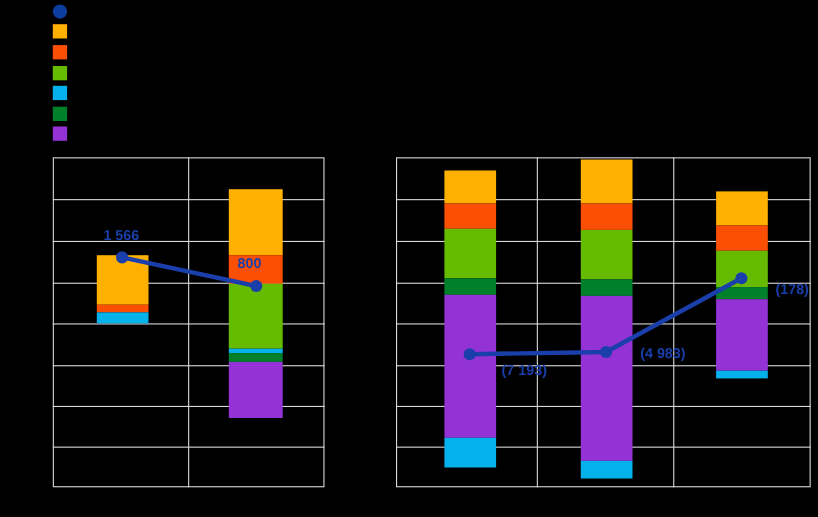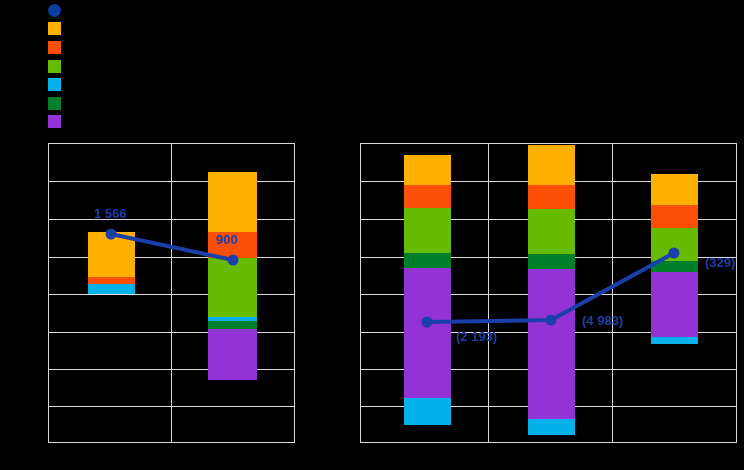--- a/index.html
+++ b/index.html
@@ -97,21 +97,21 @@
         <div class="seg" style="top:157px;height:51px;background:#9333d6;"></div>
       </div>
 
       <svg class="lineline" width="247" height="300" viewBox="0 0 247 300">
         <polyline points="63,91 185,117" fill="none" stroke="#1a3faa" stroke-width="4" stroke-linecap="round" stroke-linejoin="round"></polyline>
       </svg>
       <div class="dot" style="left:63px;top:91px;"></div>
       <div class="dot" style="left:185px;top:117px;"></div>
 
       <div class="vlabel" style="left:46px;top:63px;text-align:center;">1 566</div>
-      <div class="vlabel" style="left:168px;top:89px;">900</div>
+      <div class="vlabel" style="left:168px;top:89px;">800</div>
     </div>
   </div>
 
   <div class="panel" style="left:360px;top:143px;width:377px;height:300px;">
 
     <div class="grid">
       <div class="gborder"></div>
       <div class="gline-h" style="top:38px;"></div>
       <div class="gline-h" style="top:76px;"></div>
       <div class="gline-h" style="top:114px;"></div>
@@ -152,19 +152,19 @@
         <div class="seg" style="top:163px;height:7px;background:#04b1ea;"></div>
       </div>
 
       <svg class="lineline" width="377" height="300" viewBox="0 0 377 300">
         <polyline points="67,179 191,177 314,110" fill="none" stroke="#1a3faa" stroke-width="4" stroke-linecap="round" stroke-linejoin="round"></polyline>
       </svg>
       <div class="dot" style="left:67px;top:179px;"></div>
       <div class="dot" style="left:191px;top:177px;"></div>
       <div class="dot" style="left:314px;top:110px;"></div>
 
-      <div class="vlabel" style="left:96px;top:186px;">(2 193)</div>
+      <div class="vlabel" style="left:96px;top:186px;">(7 193)</div>
       <div class="vlabel" style="left:222px;top:170px;">(4 983)</div>
-      <div class="vlabel" style="left:345px;top:112px;">(329)</div>
+      <div class="vlabel" style="left:345px;top:112px;">(178)</div>
     </div>
   </div>
 
 </div>
 
 </body></html>

